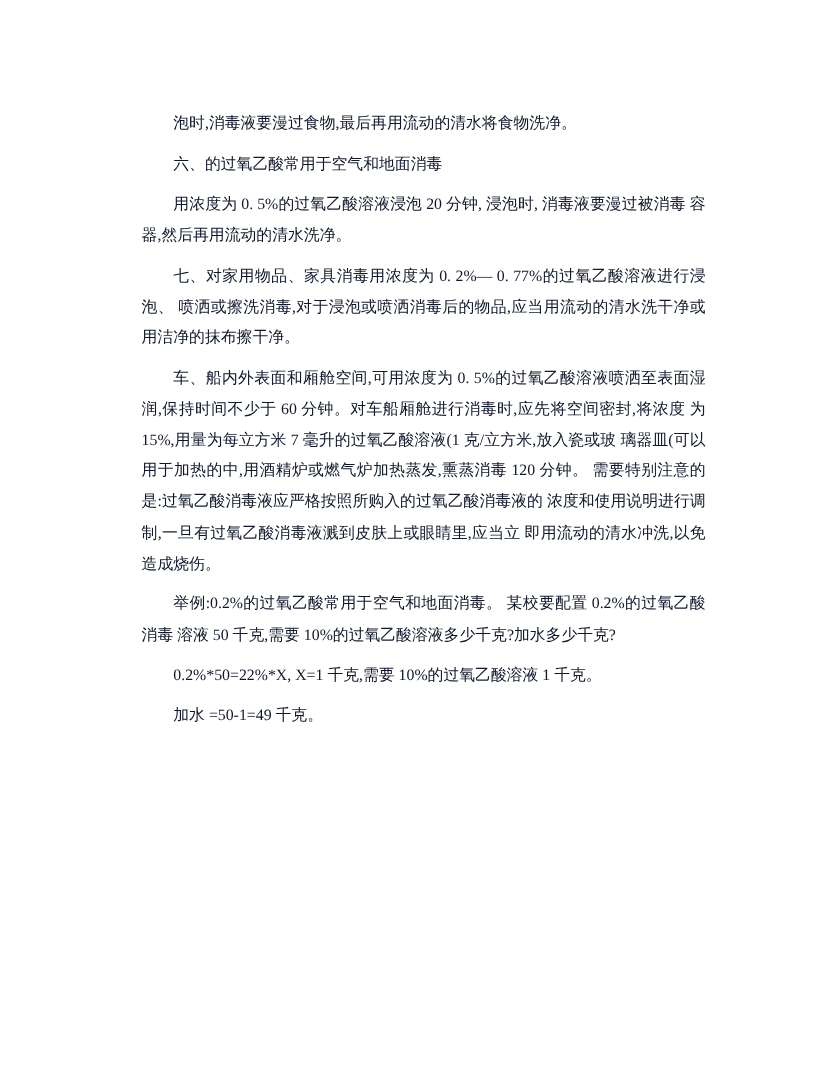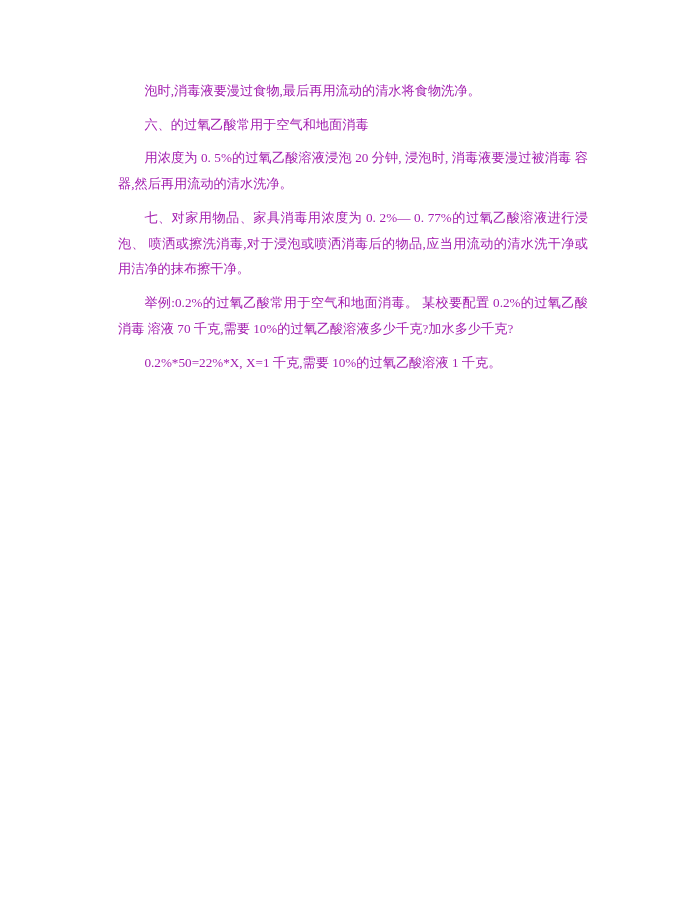--- a/index.html
+++ b/index.html
@@ -19,21 +19,22 @@
     width: 700px;
     height: 905px;
     padding: 78px 112px 40px 118px;
     background: #ffffff;
   }
   .doc-body {
     font-size: 13.2px;
     line-height: 1.95;
     text-align: justify;
     text-justify: inter-ideograph;
-    color: #a21caf;
+    color: #0f172a;
+    margin-top: 12px;
   }
   p.para {
     margin: 0 0 8px 0;
     text-indent: 2em;
   }
 </style>
 </head>
 <body>
 
 <div class="page">
@@ -43,20 +44,22 @@
 
     <p class="para">六、的过氧乙酸常用于空气和地面消毒</p>
 
     <p class="para">用浓度为 0. 5%的过氧乙酸溶液浸泡 20 分钟, 浸泡时, 消毒液要漫过被消毒 容器,然后再用流动的清水洗净。</p>
 
     <p class="para">七、对家用物品、家具消毒用浓度为 0. 2%— 0. 77%的过氧乙酸溶液进行浸泡、 喷洒或擦洗消毒,对于浸泡或喷洒消毒后的物品,应当用流动的清水洗干净或用洁净的抹布擦干净。</p>
 
 
 
 
+    <p class="para">车、船内外表面和厢舱空间,可用浓度为 0. 5%的过氧乙酸溶液喷洒至表面湿润,保持时间不少于 60 分钟。对车船厢舱进行消毒时,应先将空间密封,将浓度 为 15%,用量为每立方米 7 毫升的过氧乙酸溶液(1 克/立方米,放入瓷或玻 璃器皿(可以用于加热的中,用酒精炉或燃气炉加热蒸发,熏蒸消毒 120 分钟。 需要特别注意的是:过氧乙酸消毒液应严格按照所购入的过氧乙酸消毒液的 浓度和使用说明进行调制,一旦有过氧乙酸消毒液溅到皮肤上或眼睛里,应当立 即用流动的清水冲洗,以免造成烧伤。</p>
 
-    <p class="para">举例:0.2%的过氧乙酸常用于空气和地面消毒。 某校要配置 0.2%的过氧乙酸消毒 溶液 70 千克,需要 10%的过氧乙酸溶液多少千克?加水多少千克?</p>
+    <p class="para">举例:0.2%的过氧乙酸常用于空气和地面消毒。 某校要配置 0.2%的过氧乙酸消毒 溶液 50 千克,需要 10%的过氧乙酸溶液多少千克?加水多少千克?</p>
 
     <p class="para">0.2%*50=22%*X, X=1 千克,需要 10%的过氧乙酸溶液 1 千克。</p>
 
+    <p class="para">加水 =50-1=49 千克。</p>
 
   </div>
 </div>
 
 </body></html>

